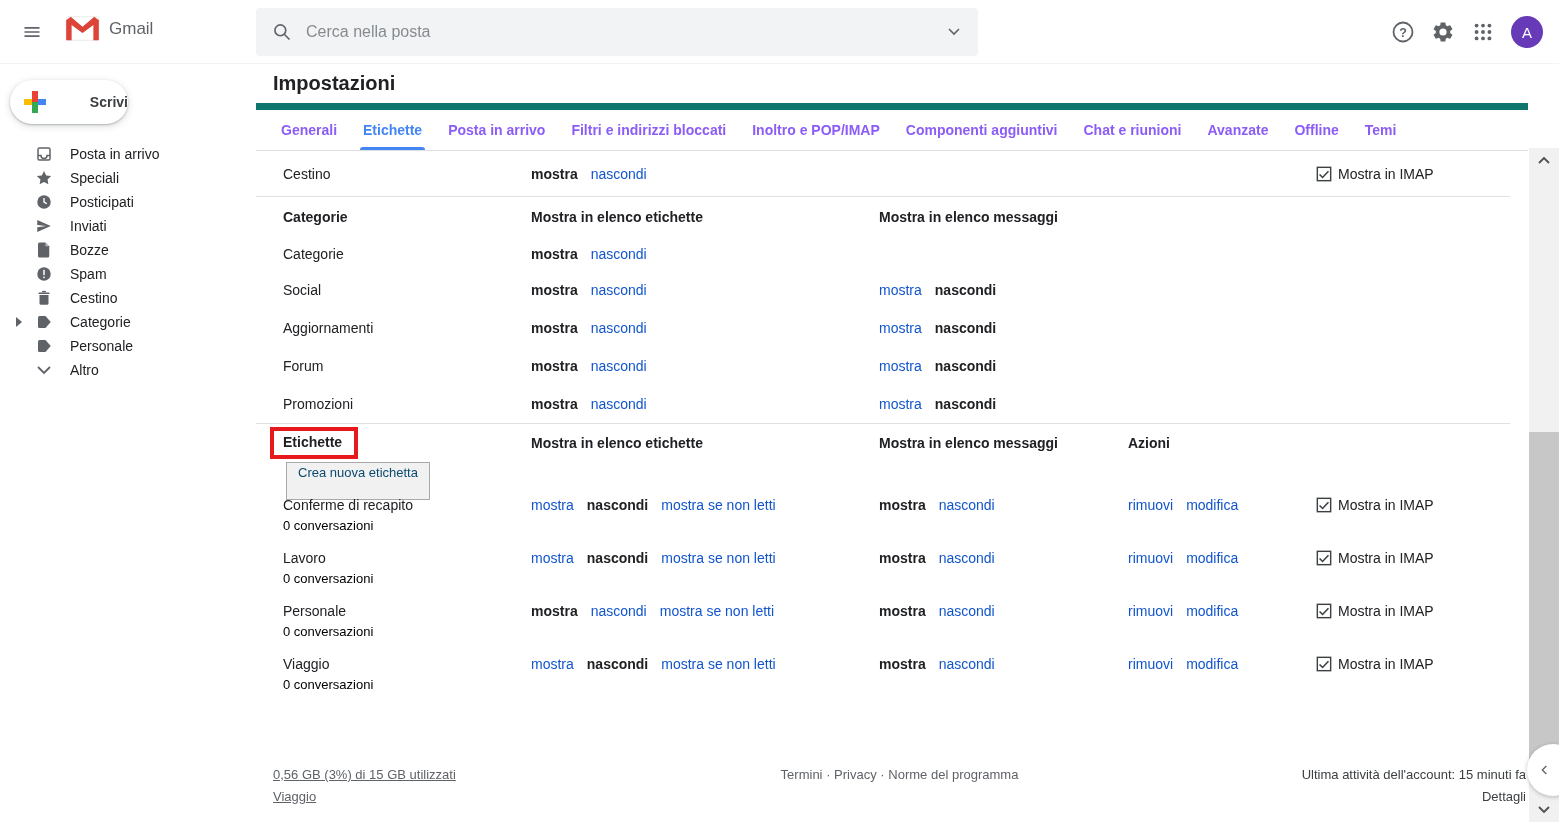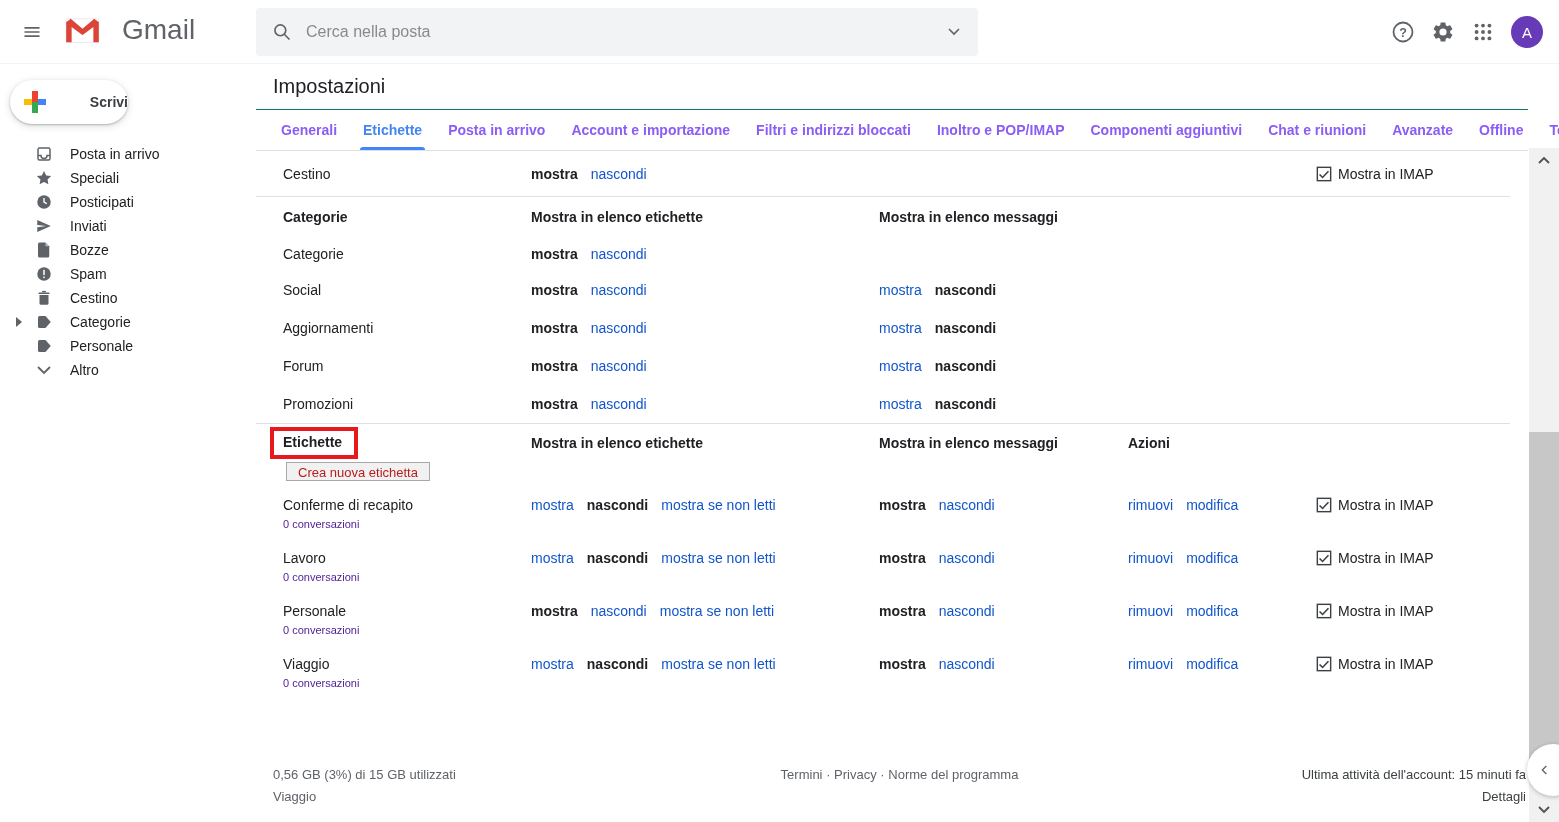--- a/index.html
+++ b/index.html
@@ -9,21 +9,21 @@
     color:#202124; background:#fff; position:relative; overflow:hidden;
   }
   svg { display:block; }
 
   
   .topbar { position:absolute; top:0; left:0; right:0; height:64px;
             border-bottom:1px solid #f1f3f4; background:#fff; z-index:10; }
   .burger { position:absolute; left:14px; top:14px; width:36px; height:36px;
             display:flex; align-items:center; justify-content:center; cursor:pointer; }
   .logo { position:absolute; left:64px; top:14px; display:flex; align-items:center; }
-  .logo-text { font-size:28px; color:#5f6368; margin-left:21px; }
+  .logo-text { font-size:17px; color:#5f6368; margin-left:8px; }
   .search { position:absolute; left:256px; top:8px; width:722px; height:48px;
             background:#f1f3f4; border-radius:4px; display:flex; align-items:center; }
   .search-btn { padding:0 14px 0 16px; }
   .search input { flex:1; border:0; background:transparent; outline:none;
                   font-size:16px; color:#202124; font-family:"Liberation Sans",sans-serif; }
   .search input::placeholder { color:#868b90; }
   .search-drop { padding:0 18px; cursor:pointer; }
   .tb-right { position:absolute; right:10px; top:12px; display:flex; align-items:center; }
   .tb-icon { width:40px; height:40px; display:flex; align-items:center; justify-content:center;
              border-radius:50%; cursor:pointer; }
@@ -45,54 +45,54 @@
   .nav { margin-top:18px; }
   .nav-item { height:24px; display:flex; align-items:center; font-size:14px; color:#202124;
               padding-left:10px; cursor:pointer; }
   .nav-exp { width:18px; display:flex; justify-content:center; align-items:center; }
   .nav-ic { width:20px; margin-left:6px; margin-right:16px; display:flex; justify-content:center; align-items:center; }
   .nav-ic svg, .nav-exp svg { flex:none; }
 
   
   .main { position:absolute; left:256px; top:64px; width:1272px; bottom:0; background:#fff; }
   .panel-title { height:46px; display:flex; align-items:center; padding-left:17px;
-                 font-size:20px; color:#202124; border-bottom:1px solid #0f766e; }
+                 font-size:20px; color:#202124; border-bottom:7px solid #0f766e;font-weight:bold; }
   .tabs { height:41px; border-bottom:1px solid #e0e0e0; display:flex; align-items:stretch;
           padding-left:12px; }
   .tab { padding:0 13px; font-size:14px; font-weight:bold; color:#8b5cf6; display:flex;
          align-items:center; position:relative; cursor:pointer; white-space:nowrap; }
   .tab.active { color:#4285f4; }
   .tab.active::after { content:""; position:absolute; left:10px; right:10px; bottom:0;
                        height:3px; border-radius:3px 3px 0 0; background:#4285f4; }
 
   .trow { display:grid; grid-template-columns:248px 348px 249px 188px 1fr;
           padding-left:27px; margin-right:18px; align-items:center; font-size:14px; }
   .row-cestino { height:46px; border-bottom:1px solid #e0e0e0; }
   .sec-head { height:40px; font-weight:bold; }
   .sec-head .hcell { font-weight:bold; }
   .cat-first { height:34px; }
   .cat-row { height:38px; }
   .labels-head { height:39px; border-top:1px solid #e0e0e0; }
   .create-row { height:26px; padding-left:30px; margin-right:18px; display:flex; align-items:flex-start; }
-  .create-btn { font-family:"Liberation Sans",sans-serif; font-size:13px; color:#b91c1c;
-                background:#f1f1f1; border:1px solid #a9a9a9; padding:2px 11px 0;
+  .create-btn { font-family:"Liberation Sans",sans-serif; font-size:13px; color:#0c4a6e;
+                background:#f1f1f1; border:1px solid #a9a9a9; padding:2px 11px 19px;
                 cursor:pointer; }
   .lrow { height:53px; align-items:start; padding-top:9px; }
   .cellline { display:flex; align-items:center; }
-  .two-line .sub { font-size:11px; color:#4c1d95; margin-top:5px; }
+  .two-line .sub { font-size:13px; color:#000000; margin-top:5px; }
   .b { font-weight:bold; color:#202124; }
   .a { color:#15c; cursor:pointer; }
   .gap > * { margin-right:13px; }
   .imap { display:flex; align-items:center; cursor:pointer; }
   .imap svg { margin-right:6px; }
   .red-box { display:inline-block; border:4px solid #e8191c; padding:3px 12px 5px 9px; margin-left:-13px; }
   .note { margin-top:4px; text-align:center; font-size:14px; margin-right:18px; }
 
   .footer { position:absolute; left:17px; right:2px; top:700px; font-size:13px; color:#5f6368; }
-  .f-left { position:absolute; left:0; top:3px; }
+  .f-left { position:absolute; left:0; top:3px;text-decoration:underline; }
   .f-center { position:absolute; left:50%; transform:translateX(-50%); top:3px; }
   .f-right { position:absolute; right:0; top:3px; text-align:right; color:#3c4043; }
   .f-line2 { margin-top:7px; }
   .f-link { cursor:pointer; }
 
   
   .scrollbar { position:absolute; right:0; top:148px; bottom:0; width:30px; background:#f1f1f1; z-index:5; }
   .sb-arrow { position:absolute; left:0; width:30px; height:20px; display:flex;
               align-items:center; justify-content:center; cursor:pointer; }
   .sb-up { top:2px; } .sb-down { bottom:2px; }
@@ -278,21 +278,20 @@
   </div>
 </div>
 
 <div class="main">
   <div class="panel-title">Impostazioni</div>
 
   <div class="tabs">
     <span class="tab">Generali</span>
     <span class="tab active">Etichette</span>
     <span class="tab">Posta in arrivo</span>
-    <span class="tab">Account e importazione</span>
     <span class="tab">Filtri e indirizzi bloccati</span>
     <span class="tab">Inoltro e POP/IMAP</span>
     <span class="tab">Componenti aggiuntivi</span>
     <span class="tab">Chat e riunioni</span>
     <span class="tab">Avanzate</span>
     <span class="tab">Offline</span>
     <span class="tab">Temi</span>
   </div>
 
   <div class="trow row-cestino">

